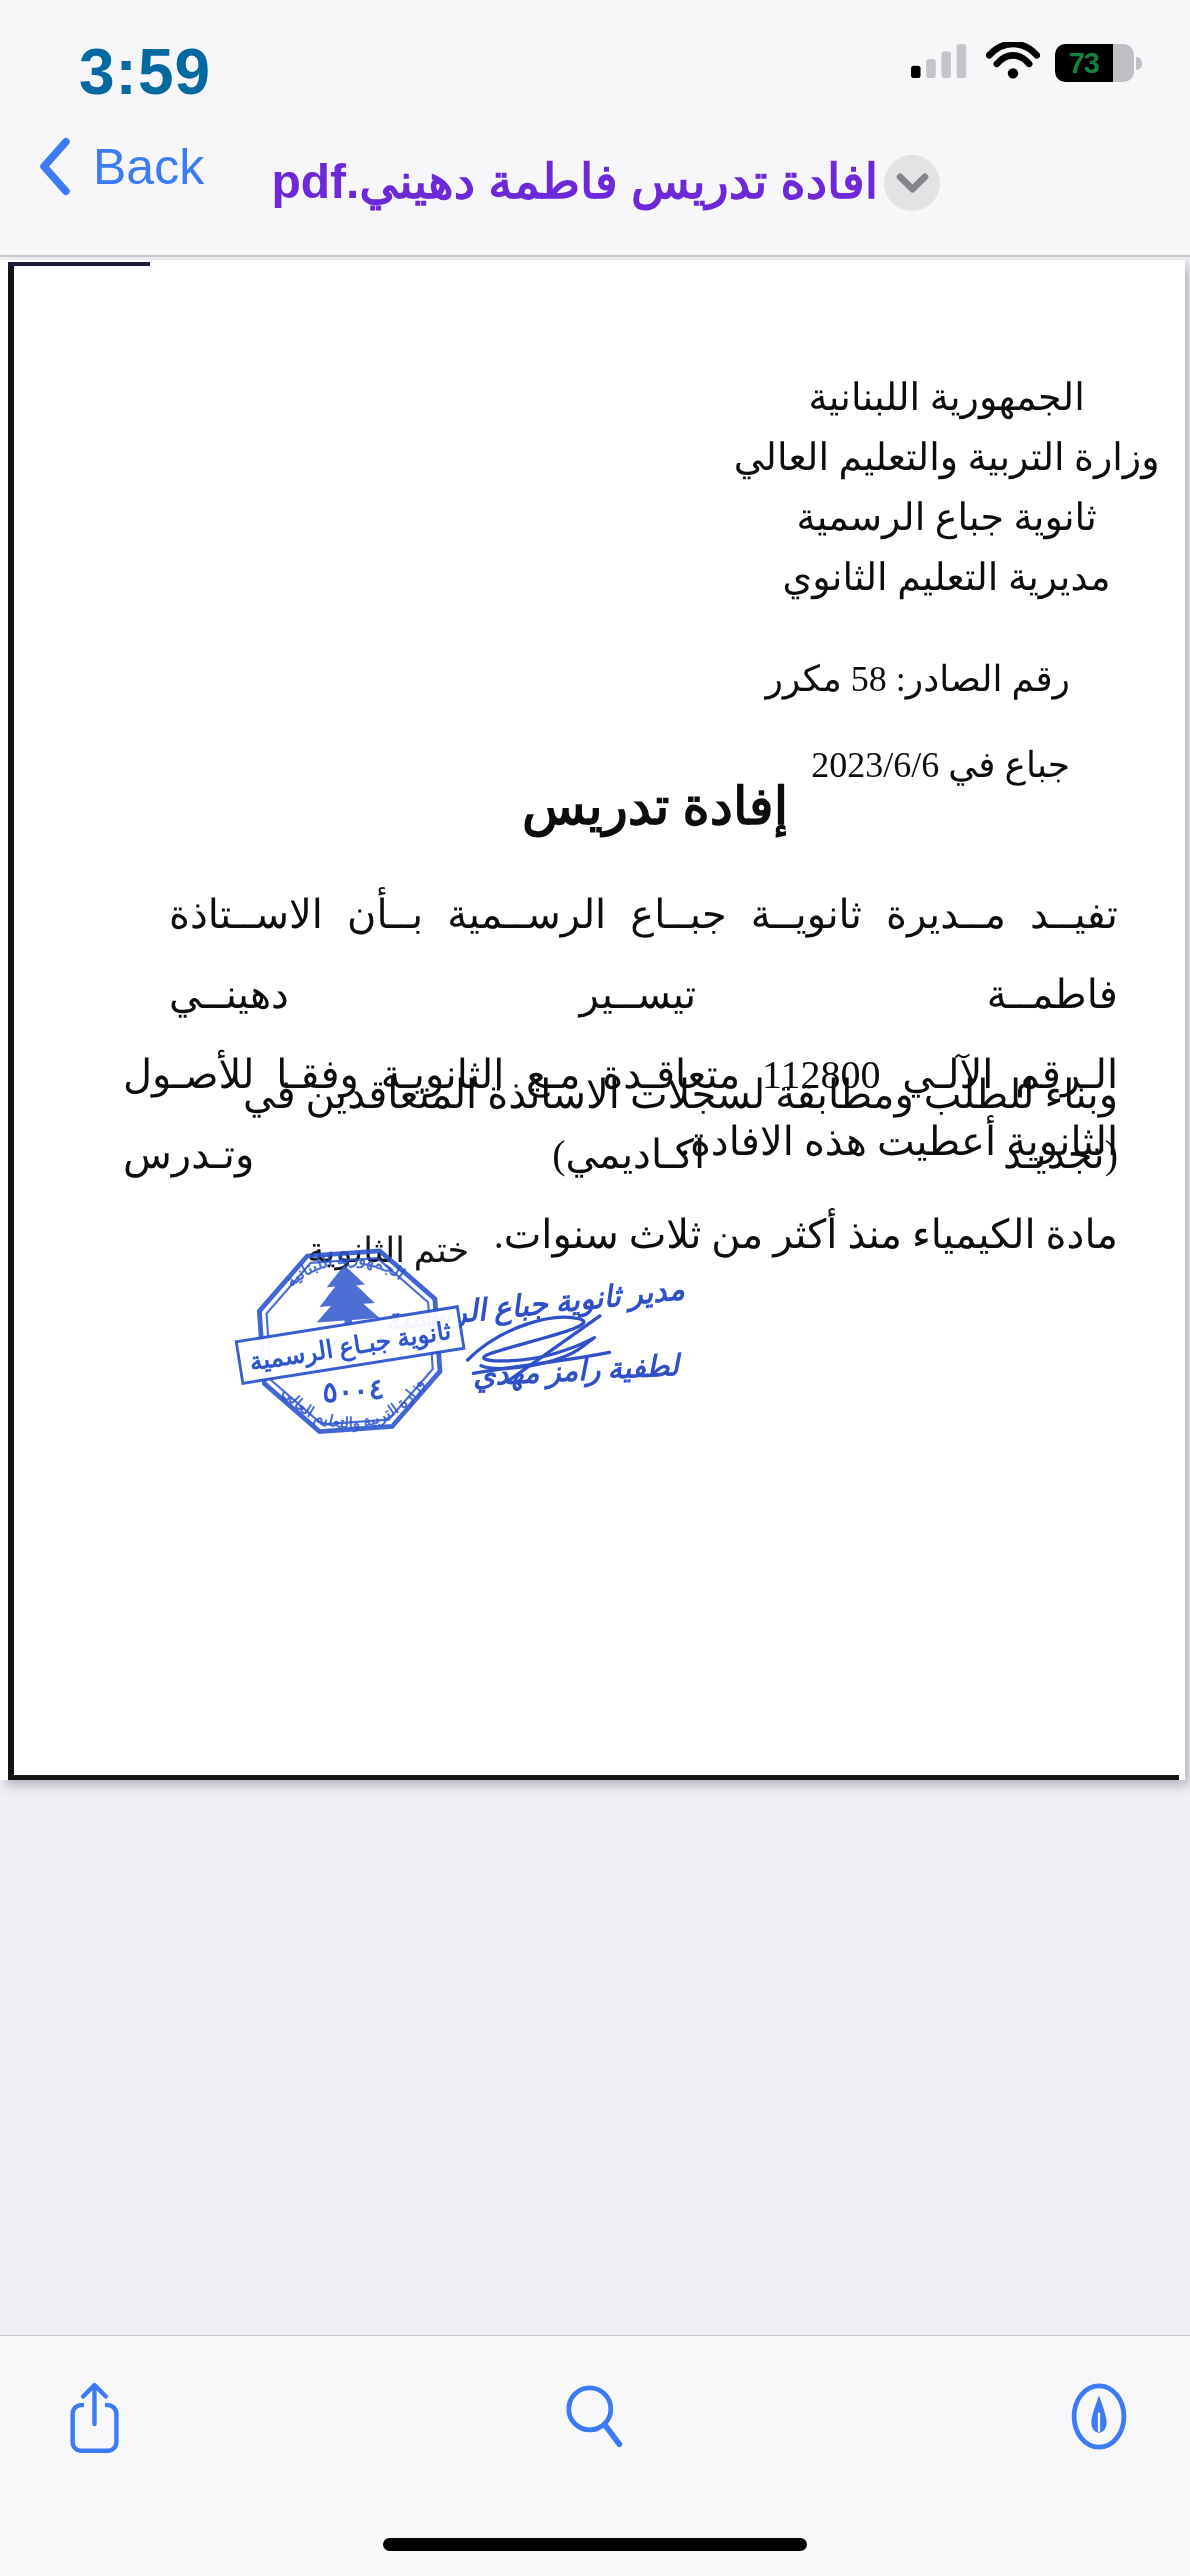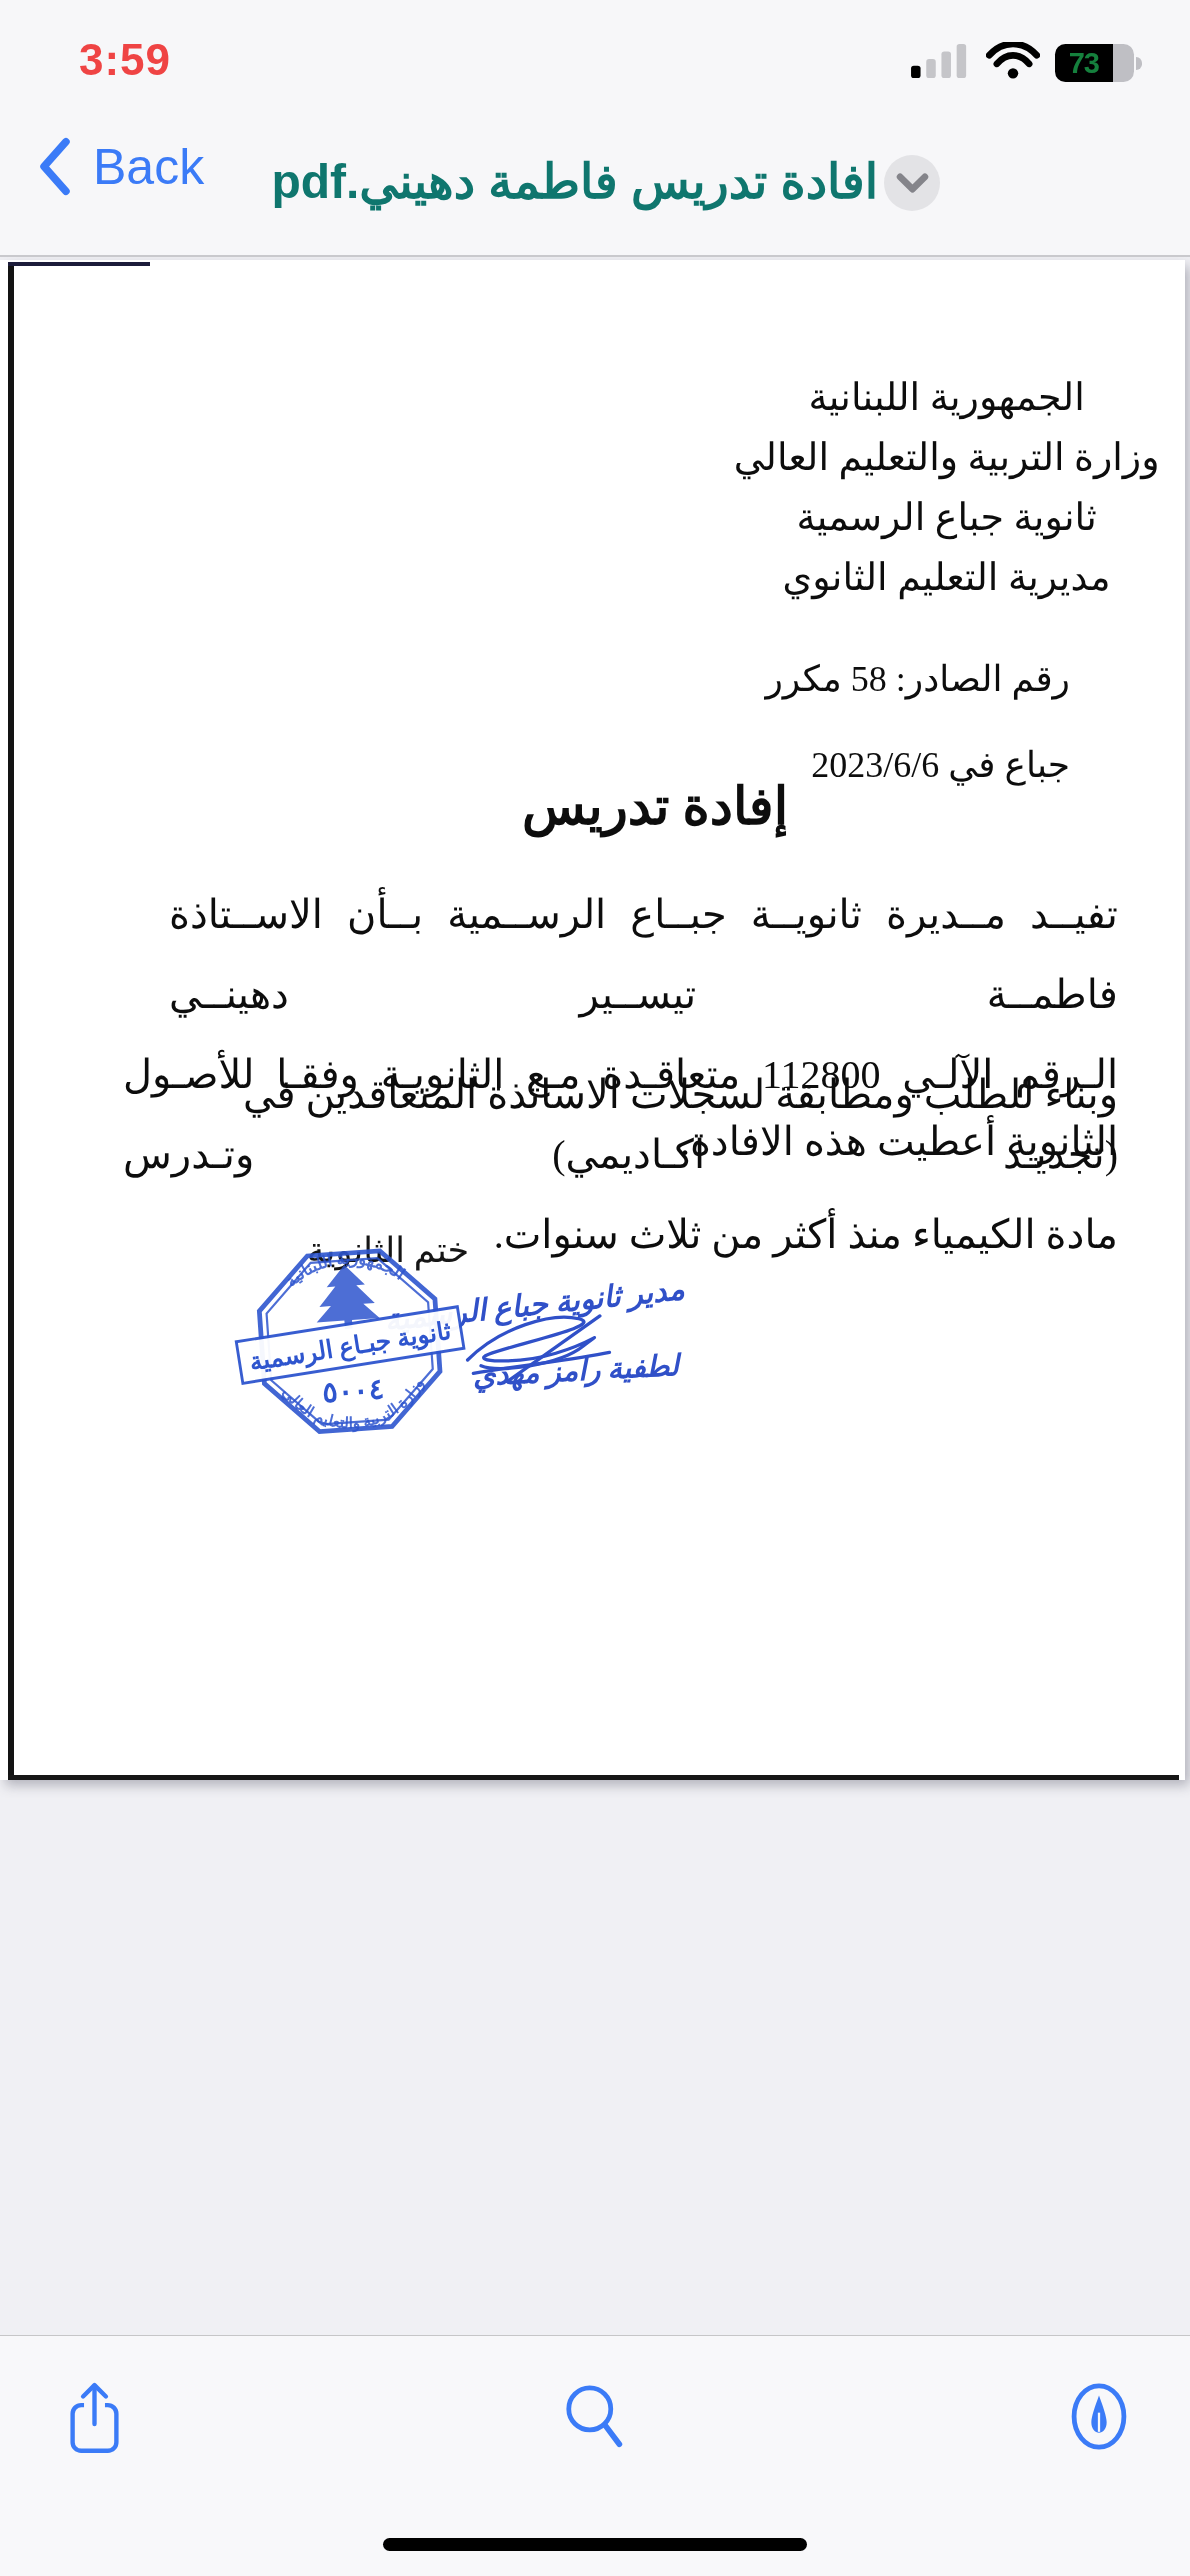--- a/index.html
+++ b/index.html
@@ -3,32 +3,32 @@
 <meta charset="utf-8">
 <style>
   html,body{margin:0;padding:0;background:#f0f0f4;}
   *{box-sizing:border-box;}
   .screen{position:relative;width:1190px;height:2576px;overflow:hidden;
     font-family:"Liberation Sans",sans-serif;background:#f0f0f4;}
 
   
   .topbar{position:absolute;left:0;top:0;width:1190px;height:257px;background:#f7f7f9;
     border-bottom:2.9px solid #c9c9cd;z-index:30;}
-  .time{position:absolute;left:79px;top:35px;font-size:44px;font-weight:700;color:#ef4444;letter-spacing:1px;}
+  .time{position:absolute;left:79px;top:35px;font-size:64px;font-weight:700;color:#0369a1;letter-spacing:1px;}
   .statusicons{position:absolute;right:56px;top:42px;display:flex;align-items:center;gap:15.3px;}
   .battery{position:relative;width:79px;height:38px;border-radius:10.5px;background:#bfbfc4;overflow:visible;}
   .battery .fill{position:absolute;left:0;top:0;height:38px;width:73%;background:#000;
     border-radius:10.5px 0 0 10.5px;display:flex;align-items:center;justify-content:center;}
   .battery .pct{color:#15803d;font-size:29px;font-weight:700;letter-spacing:-1px;}
   .battery .nub{position:absolute;right:-7.7px;top:12.5px;width:5.8px;height:13.4px;border-radius:0 5.8px 5.8px 0;background:#bfbfc4;}
 
   
   .backbtn{position:absolute;left:38px;top:137px;display:flex;align-items:center;gap:22px;cursor:pointer;}
   .backlabel{color:#3b7bf7;font-size:50px;}
-  .navtitle{position:absolute;left:307px;top:153px;width:571px;font-size:48px;font-weight:700;color:#0f766e;
+  .navtitle{position:absolute;left:307px;top:153px;width:571px;font-size:48px;font-weight:700;color:#6d28d9;
     white-space:nowrap;text-align:left;}
   .titlechevron{position:absolute;left:884px;top:155px;width:56px;height:56px;border-radius:50%;
     background:#e3e3e6;display:flex;align-items:center;justify-content:center;cursor:pointer;}
 
   
   .viewer{position:absolute;left:0;top:260px;width:1190px;height:2075px;}
   .page{position:absolute;left:0;top:0;width:1185px;height:1520px;background:#fff;
     box-shadow:4.8px 5.8px 11.5px rgba(60,60,80,.35);}
   .scanline-left{position:absolute;left:7.7px;top:1.9px;width:6.7px;height:1514px;background:#131313;}
   .scanline-top{position:absolute;left:7.7px;top:1.9px;width:142px;height:3.8px;background:#1c1c3a;}

